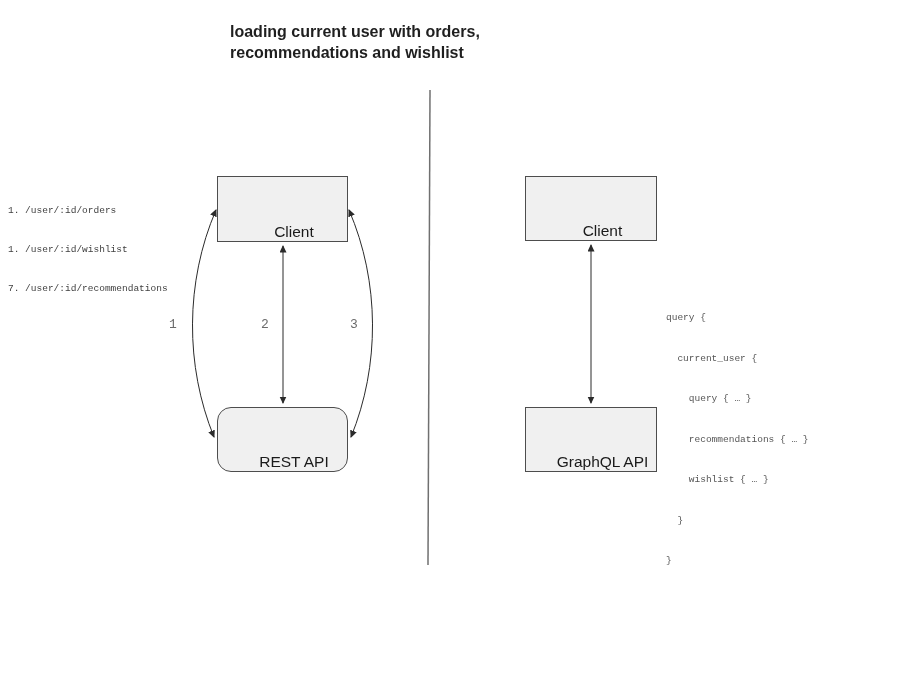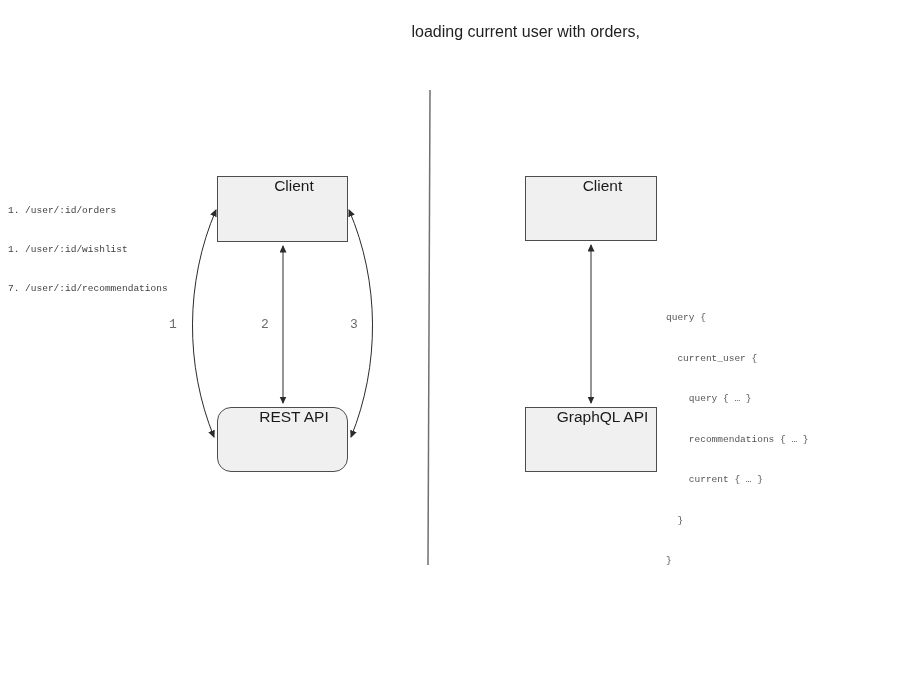--- a/index.html
+++ b/index.html
@@ -18,32 +18,33 @@
   .connectors {
     position: absolute;
     left: 0;
     top: 0;
   }
   .title {
     position: absolute;
     left: 230px;
     top: 21px;
     width: 410px;
-    text-align: right;
+    text-align: left;
     font-size: 16px;
     line-height: 21px;
     color: #1f1f1f;
+    font-weight: bold;
   }
   .node-box {
     position: absolute;
     box-sizing: border-box;
     background: #f0f0f0;
     border: 1.5px solid #4d4d4d;
     display: flex;
-    align-items: flex-start;
+    align-items: flex-end;
     justify-content: center;
     font-size: 15.5px;
     color: #1a1a1a;
     padding-left: 23px;
   }
   .box-rest-client   { left: 217px; top: 176px; width: 131px; height: 66px; }
   .box-rest-api      { left: 217px; top: 407px; width: 131px; height: 65px; border-radius: 14px; }
   .box-gql-client    { left: 525px; top: 176px; width: 132px; height: 65px; }
   .box-gql-api       { left: 525px; top: 407px; width: 132px; height: 65px; }
   .code {
@@ -97,20 +98,21 @@
 
     <line x1="283" y1="246" x2="283" y2="403" stroke="#2b2b2b" stroke-width="1" marker-start="url(#arrStart)" marker-end="url(#arrEnd)"></line>
 
     <path d="M349,210 C380,282 380,366 351,437" fill="none" stroke="#2b2b2b" stroke-width="1" marker-start="url(#arrStart)" marker-end="url(#arrEnd)"></path>
 
     <line x1="591" y1="245" x2="591" y2="403" stroke="#2b2b2b" stroke-width="1" marker-start="url(#arrStart)" marker-end="url(#arrEnd)"></line>
   </svg>
 
   <div class="title">
     <div>loading current user with orders,</div>
+    <div>recommendations and wishlist</div>
   </div>
 
   <div class="node-box box-rest-client">
     <span>Client</span>
   </div>
   <div class="node-box box-rest-api">
     <span>REST API</span>
   </div>
 
   <div class="code endpoints">
@@ -128,18 +130,18 @@
   </div>
   <div class="node-box box-gql-api">
     <span>GraphQL API</span>
   </div>
 
   <div class="code query">
     <div>query {</div>
     <div>  current_user {</div>
     <div>    query { … }</div>
     <div>    recommendations { … }</div>
-    <div>    current { … }</div>
+    <div>    wishlist { … }</div>
     <div>  }</div>
     <div>}</div>
   </div>
 
 </div>
 
 </body></html>

